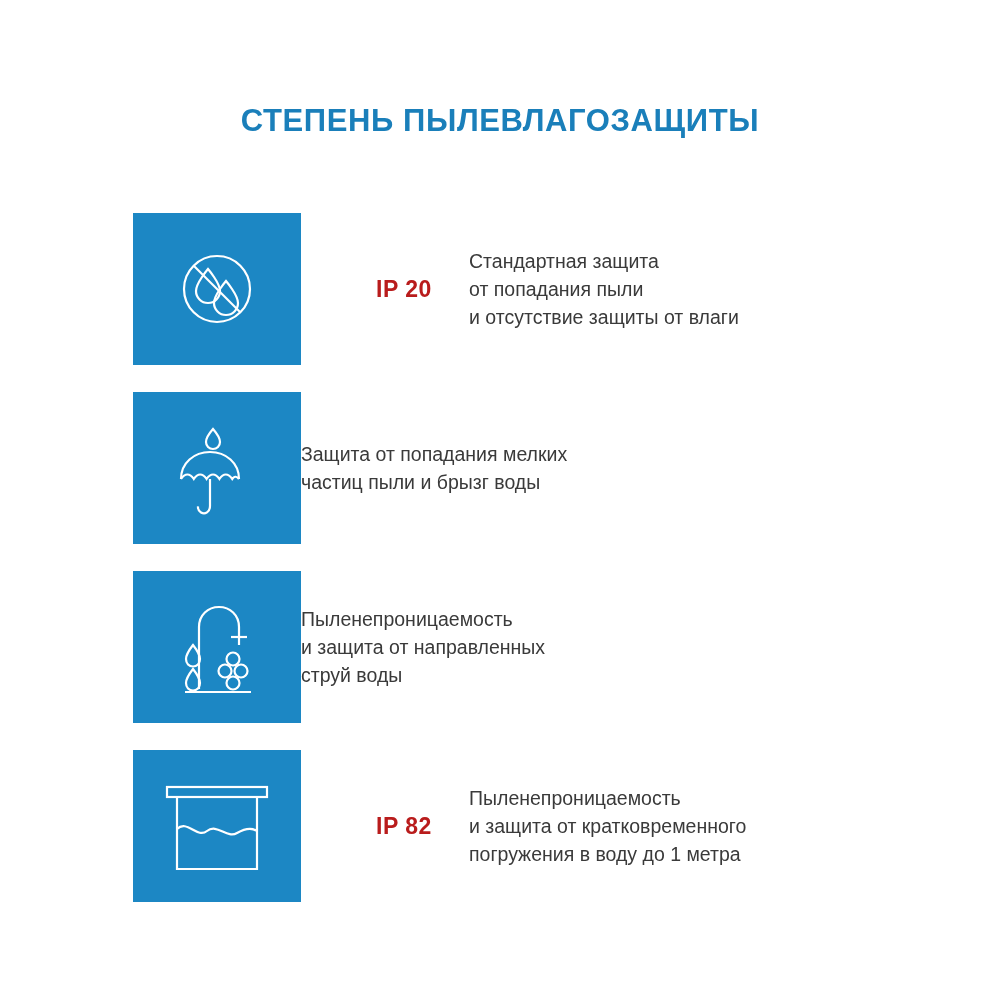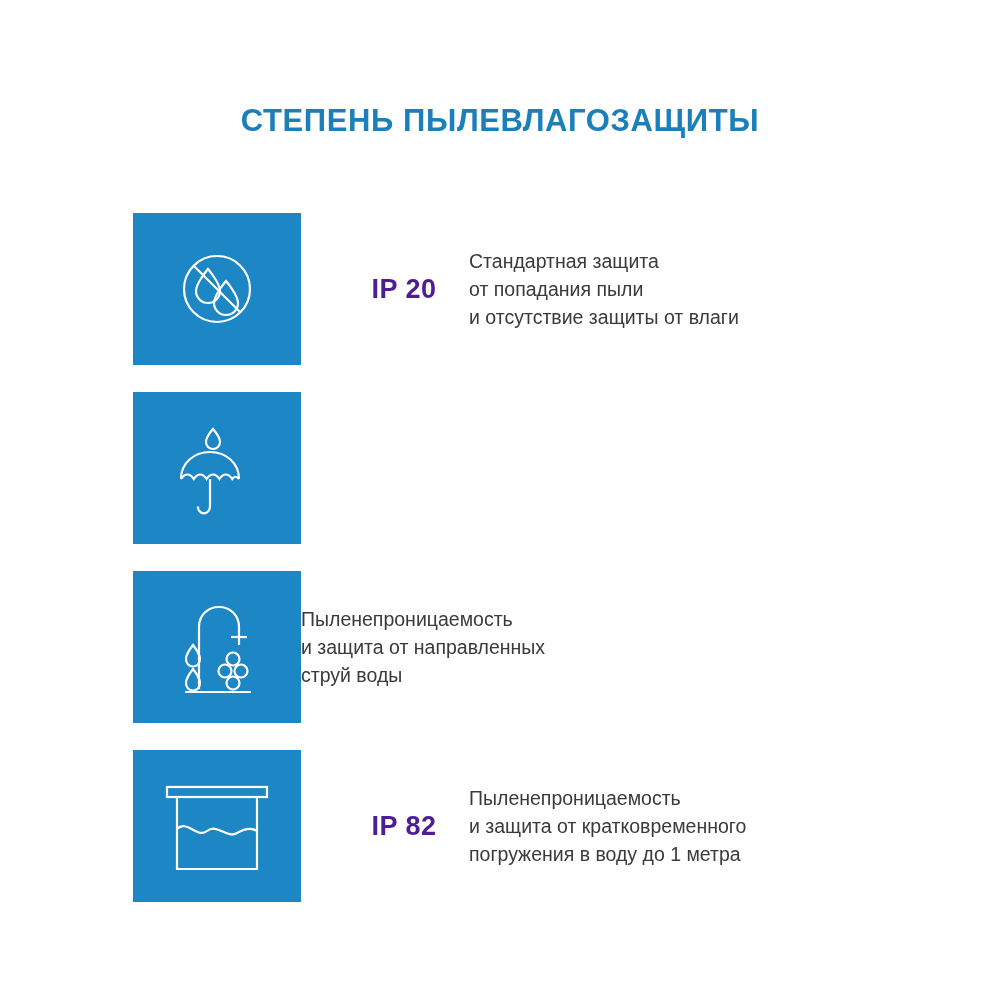--- a/index.html
+++ b/index.html
@@ -59,23 +59,23 @@
     justify-content: center;
   }
 
   .icon-box svg {
     display: block;
   }
 
   .ip-code {
     flex: 0 0 130px;
     text-align: center;
-    font-size: 27px;
+    font-size: 23px;
     font-weight: bold;
-    color: #4c1d95;
+    color: #b91c1c;
     margin-left: 38px;
     letter-spacing: 0.5px;
   }
 
   .desc {
     font-size: 19.5px;
     line-height: 28px;
     color: #3a3a3a;
     white-space: pre-line;
   }
@@ -111,20 +111,22 @@
         <span>
           <svg width="100" height="110" viewBox="0 0 100 110" fill="none" stroke="#ffffff" stroke-width="2.2">
             <path d="M46 16 C46 16 39 24 39 29 C39 33 42.1 36 46 36 C49.9 36 53 33 53 29 C53 24 46 16 46 16 Z"></path>
             <path d="M14 66 C14 50 27 39 43 39 C59 39 72 50 72 66"></path>
             <path d="M14 66 C18 60 22.8 60 26.8 66 C30.8 60 35.6 60 39.6 66 C43.6 60 48.4 60 52.4 66 C56.4 60 61.2 60 65.2 66 C66.9 63.6 69.3 62.4 72 66"></path>
             <line x1="43" y1="66" x2="43" y2="93"></line>
             <path d="M43 93 C43 99 38 102 34 99.5 C31.6 98 30.8 95.6 31 93.4"></path>
           </svg>
         </span>
       </div>
+      <div class="desc">Защита от попадания мелких
+частиц пыли и брызг воды</div>
     </div>
 
     <div class="row">
       <div class="icon-box">
         <span>
           <svg width="104" height="108" viewBox="0 0 104 108" fill="none" stroke="#ffffff" stroke-width="2.2">
             <path d="M34 96 L34 34 C34 22 43 14 54 14 C65 14 74 22 74 34 L74 44"></path>
             <line x1="66" y1="44" x2="82" y2="44"></line>
             <path d="M74 44 L74 52"></path>
             <path d="M28 52 C28 52 21 61 21 66 C21 70.4 24.1 73.5 28 73.5 C31.9 73.5 35 70.4 35 66 C35 61 28 52 28 52 Z"></path>

